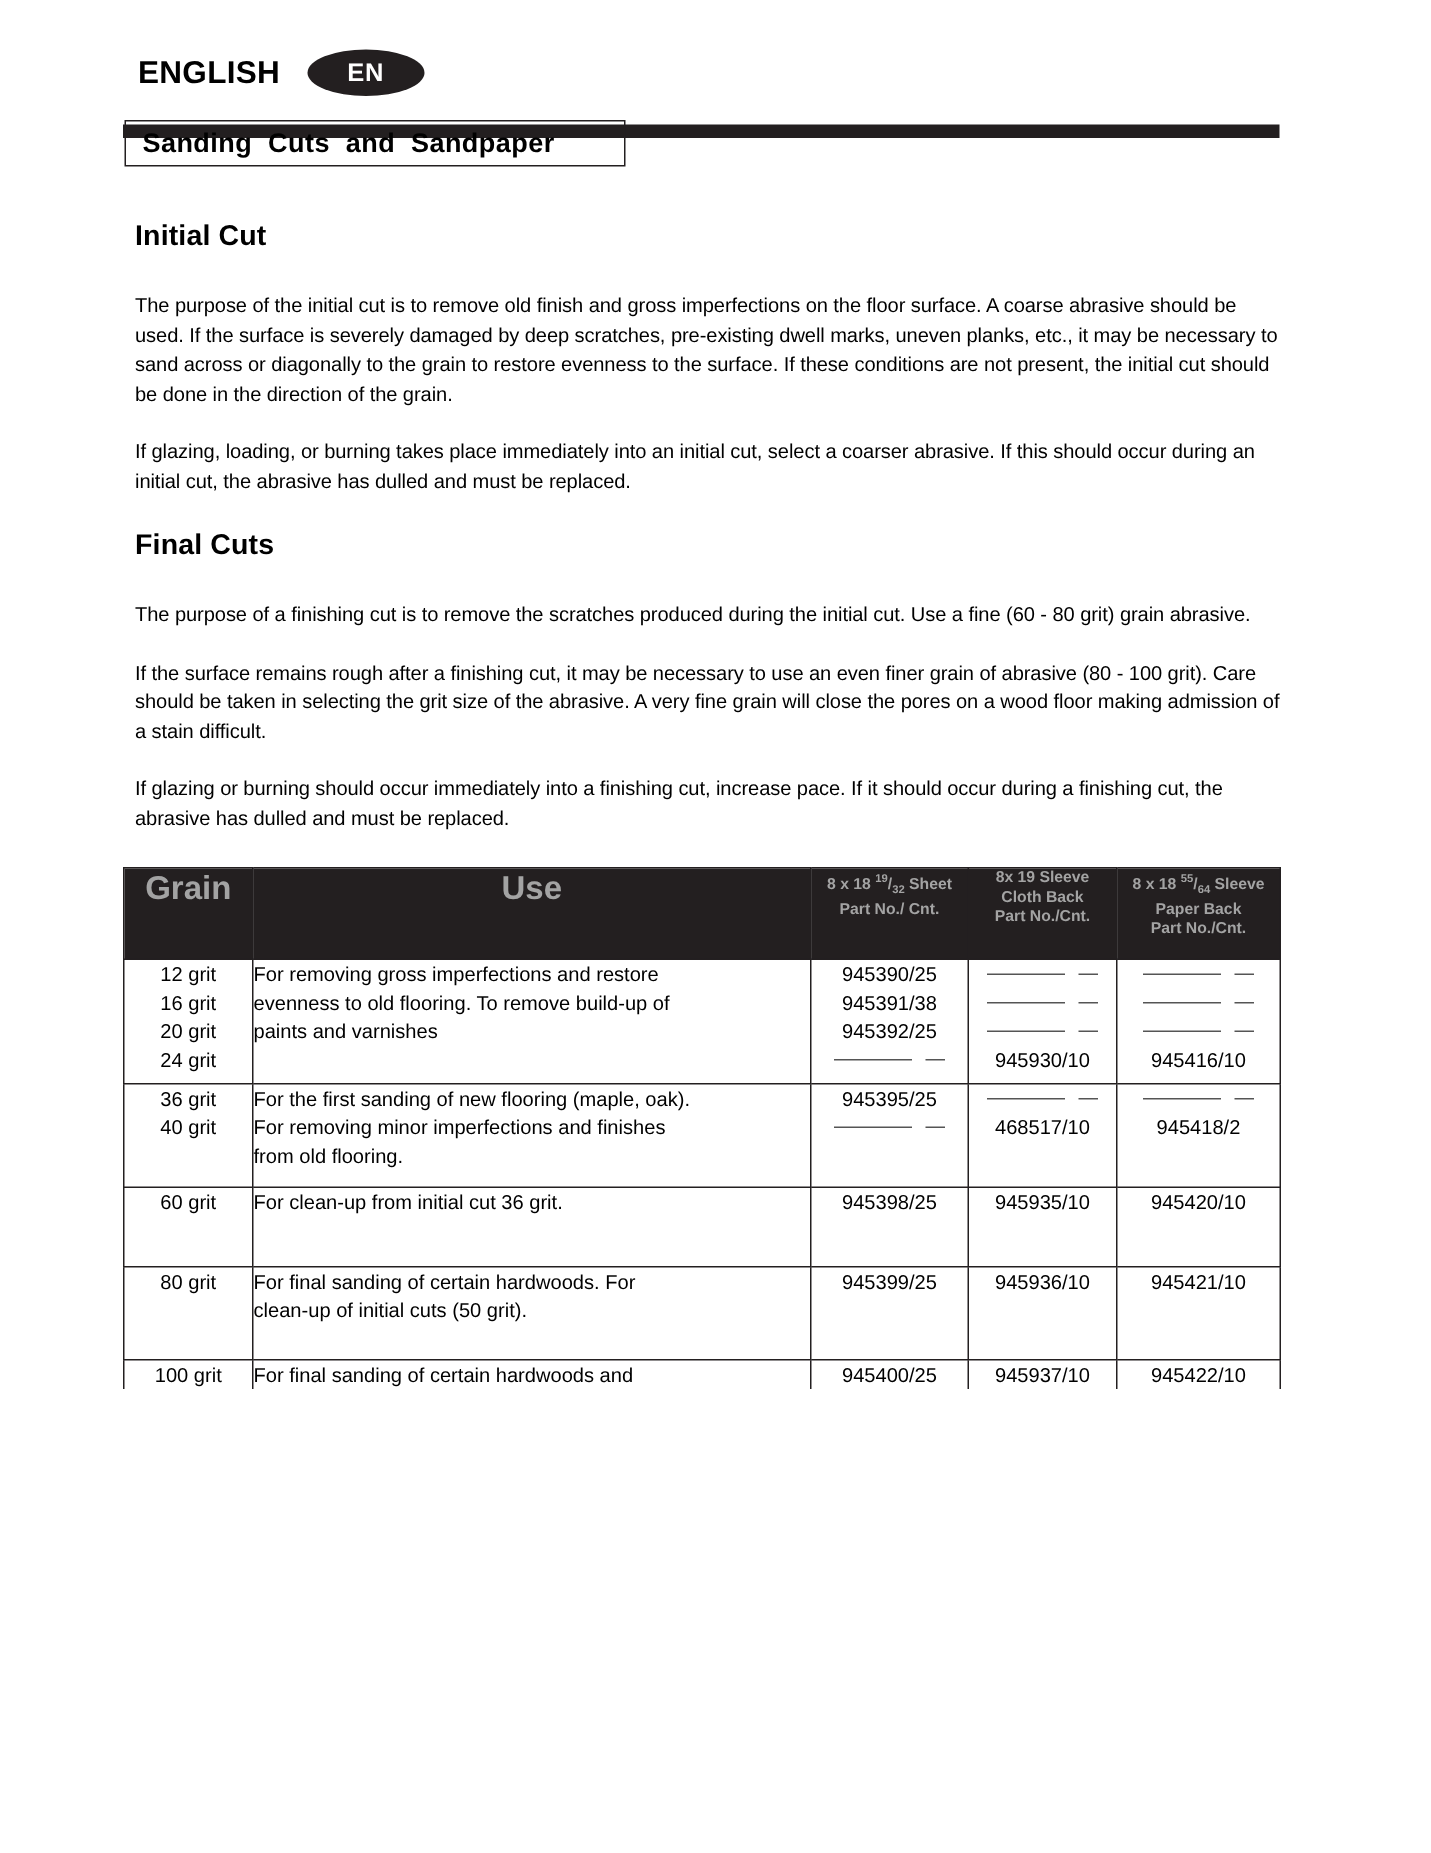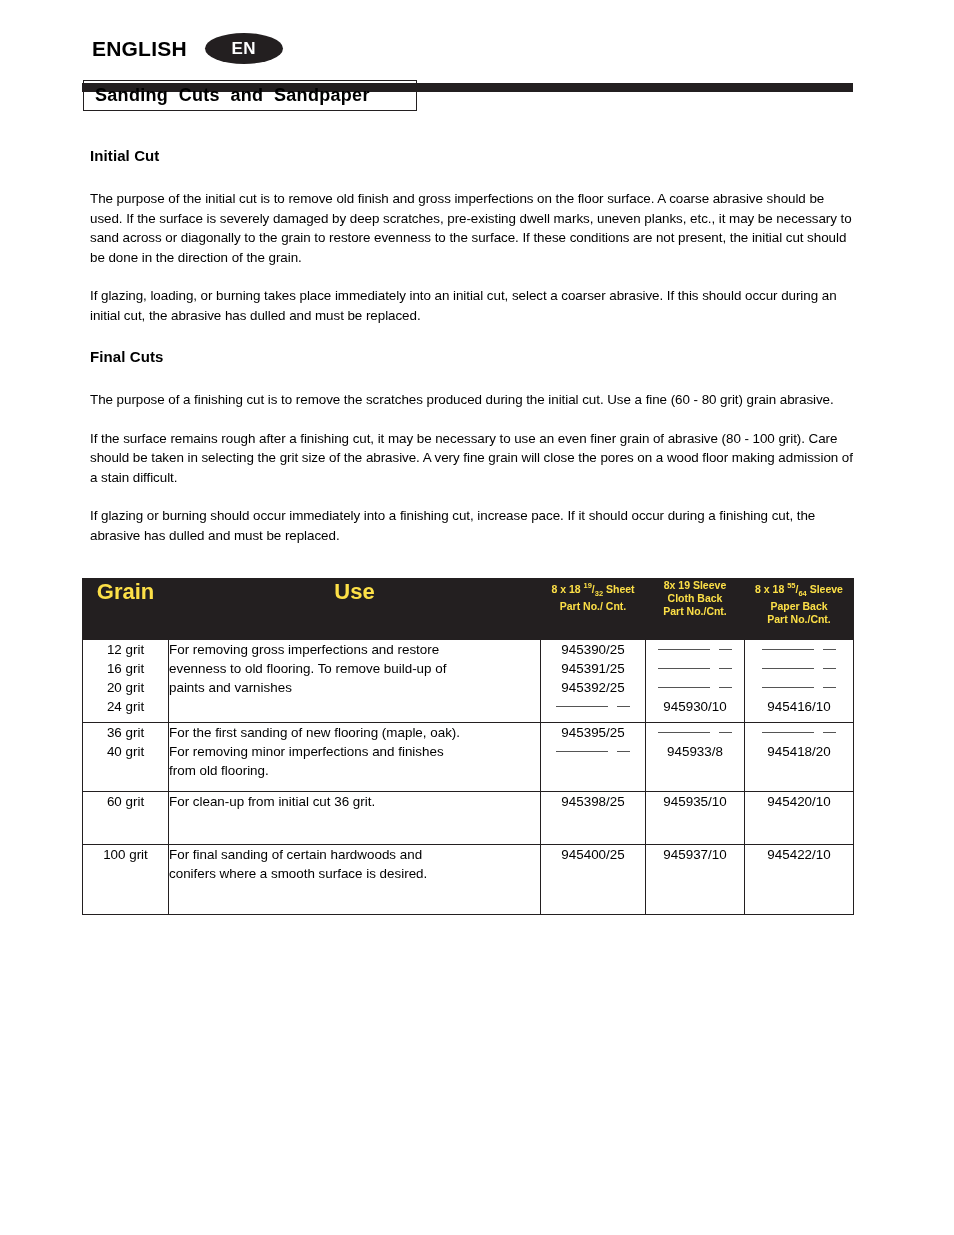--- a/index.html
+++ b/index.html
@@ -80,21 +80,21 @@
   }
 
   
   .content {
     position: absolute;
     left: 90px;
     top: 147px;
     width: 765px;
   }
   h3.sub {
-    font-size: 15px;
+    font-size: 19px;
     font-weight: bold;
     margin: 0 0 0 0;
     letter-spacing: 0.1px;
   }
   p.para {
     font-size: 13.4px;
     line-height: 19.5px;
     margin: 0;
     text-align: left;
     letter-spacing: -0.05px;
@@ -117,21 +117,21 @@
     table-layout: fixed;
   }
   table.sand td, table.sand th {
     border: 1px solid #231f20;
     vertical-align: top;
     padding: 0;
   }
   
   thead th {
     background: #231f20;
-    color: #fde047;
+    color: #a3a3a3;
     border-color: #231f20;
     border-bottom: 1px solid #231f20;
     height: 60px;
     vertical-align: middle;
   }
   th.h-grain {
     font-size: 22px;
     font-weight: bold;
     text-align: center;
     border-right: 2px solid #ffffff;
@@ -287,21 +287,21 @@
           <tr style="height: 83px;">
             <td class="c-grain">12 grit
 16 grit
 20 grit
 24 grit</td>
             <td class="c-use">For removing gross imperfections and restore
 evenness to old flooring.  To remove build-up of
 paints and varnishes</td>
             <td class="c-part">
               <span class="val">945390/25</span>
-              <span class="val">945391/25</span>
+              <span class="val">945391/38</span>
               <span class="val">945392/25</span>
               <div class="dashline">
                 <i class="long"></i>
                 <i class="short"></i>
               </div>
             </td>
             <td class="c-part">
               <div class="dashline">
                 <i class="long"></i>
                 <i class="short"></i>
@@ -343,41 +343,55 @@
               <div class="dashline">
                 <i class="long"></i>
                 <i class="short"></i>
               </div>
             </td>
             <td class="c-part">
               <div class="dashline">
                 <i class="long"></i>
                 <i class="short"></i>
               </div>
-              <span class="val">945933/8</span>
-            </td>
-            <td class="c-part">
-              <div class="dashline">
-                <i class="long"></i>
-                <i class="short"></i>
-              </div>
-              <span class="val">945418/20</span>
+              <span class="val">468517/10</span>
+            </td>
+            <td class="c-part">
+              <div class="dashline">
+                <i class="long"></i>
+                <i class="short"></i>
+              </div>
+              <span class="val">945418/2</span>
             </td>
           </tr>
           <tr style="height: 53px;">
             <td class="c-grain">60 grit</td>
             <td class="c-use">For clean-up from initial cut 36 grit.</td>
             <td class="c-part">
               <span class="val">945398/25</span>
             </td>
             <td class="c-part">
               <span class="val">945935/10</span>
             </td>
             <td class="c-part">
               <span class="val">945420/10</span>
+            </td>
+          </tr>
+          <tr style="height: 62px;">
+            <td class="c-grain">80 grit</td>
+            <td class="c-use">For final sanding of certain hardwoods.  For
+clean-up of initial cuts (50 grit).</td>
+            <td class="c-part">
+              <span class="val">945399/25</span>
+            </td>
+            <td class="c-part">
+              <span class="val">945936/10</span>
+            </td>
+            <td class="c-part">
+              <span class="val">945421/10</span>
             </td>
           </tr>
           <tr style="height: 70px;">
             <td class="c-grain">100 grit</td>
             <td class="c-use">For final sanding of certain hardwoods and
 conifers where a smooth surface is desired.</td>
             <td class="c-part">
               <span class="val">945400/25</span>
             </td>
             <td class="c-part">

